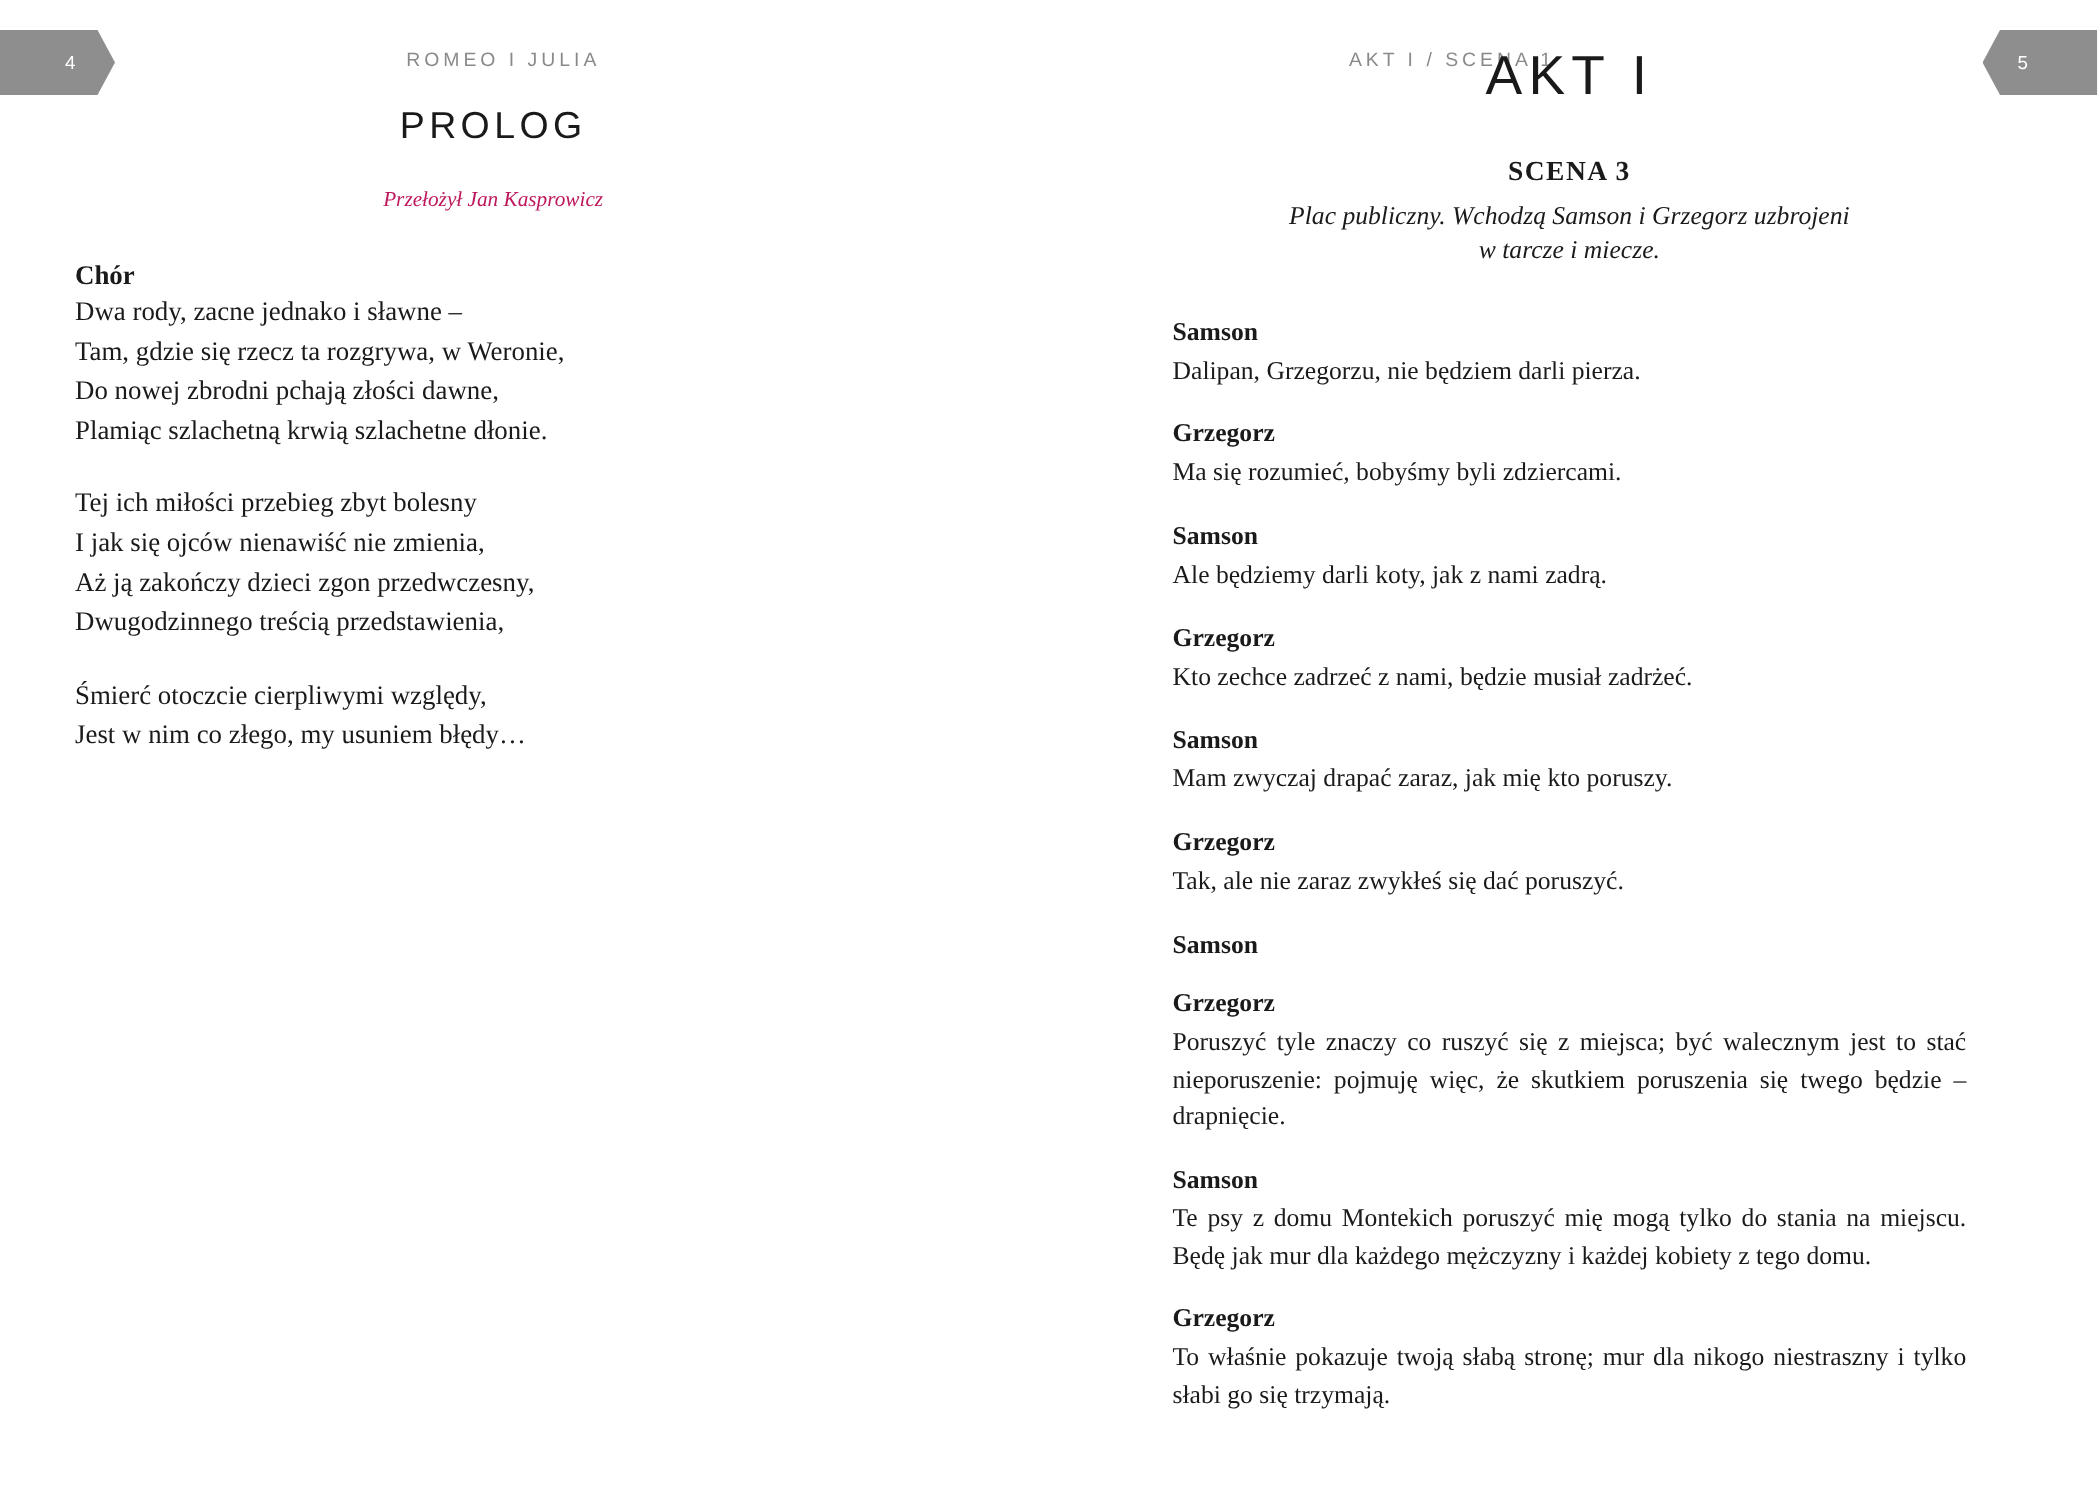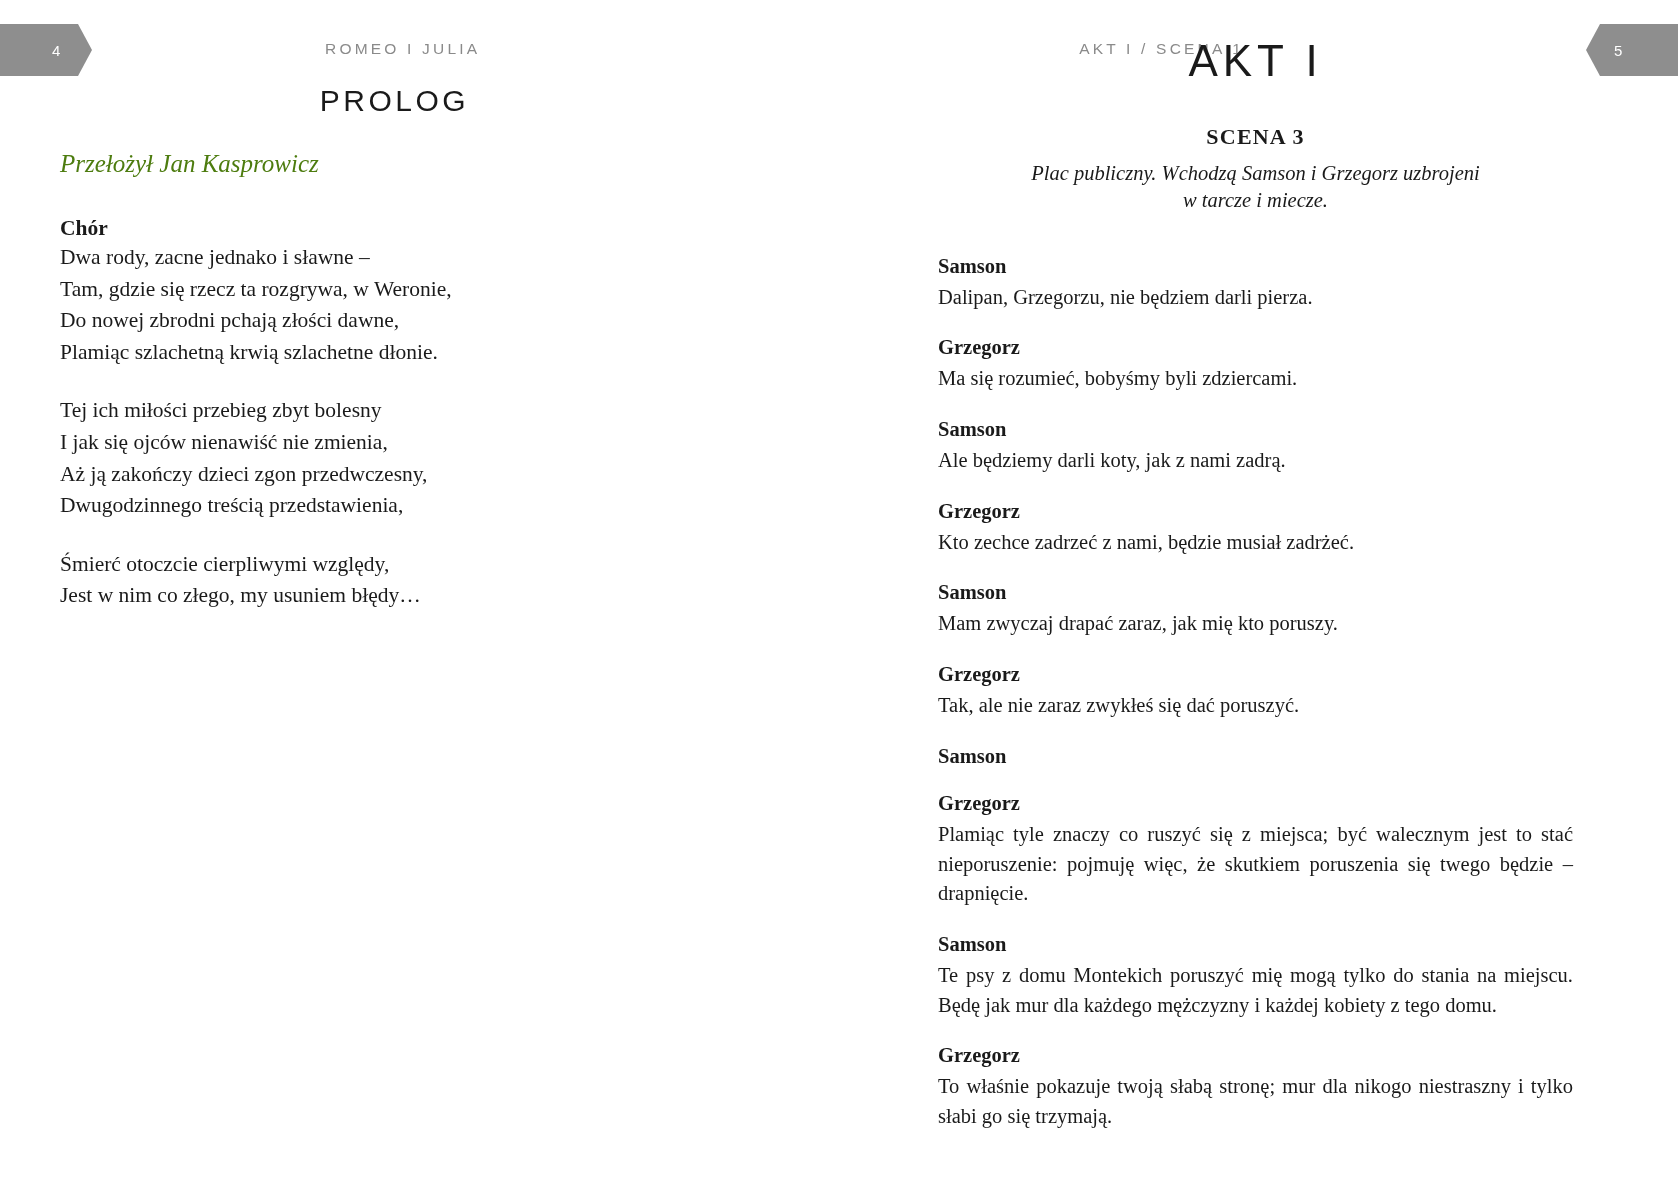--- a/index.html
+++ b/index.html
@@ -98,24 +98,24 @@
     font-family: "Liberation Sans", sans-serif;
     font-weight: 400;
     font-size: 30px;
     letter-spacing: 3.5px;
     text-align: center;
     color: #1a1a1a;
     margin: 0 0 32px 0;
   }
   .translator {
     font-style: italic;
-    font-size: 25px;
-    text-align: left;
+    font-size: 17px;
+    text-align: center;
     margin: 0 0 38px 0;
-    color: #4d7c0f;
+    color: #be185d;
   }
   .speaker {
     font-weight: bold;
     font-size: 21.5px;
     margin: 0 0 1px 0;
   }
   .verse-stanza {
     font-size: 21.5px;
     line-height: 1.47;
     margin: 0 0 27px 0;
@@ -224,21 +224,21 @@
         </div>
         <div class="dialogue-block">
           <p class="dlg-speaker">Grzegorz</p>
           <p class="dlg-line">Tak, ale nie zaraz zwykłeś się dać poruszyć.</p>
         </div>
         <div class="dialogue-block">
           <p class="dlg-speaker">Samson</p>
         </div>
         <div class="dialogue-block">
           <p class="dlg-speaker">Grzegorz</p>
-          <p class="dlg-line">Plamiąc tyle znaczy co ruszyć się z miejsca; być walecznym jest to stać nieporuszenie: pojmuję więc, że skutkiem poruszenia się twego będzie – drapnięcie.</p>
+          <p class="dlg-line">Poruszyć tyle znaczy co ruszyć się z miejsca; być walecznym jest to stać nieporuszenie: pojmuję więc, że skutkiem poruszenia się twego będzie – drapnięcie.</p>
         </div>
         <div class="dialogue-block">
           <p class="dlg-speaker">Samson</p>
           <p class="dlg-line">Te psy z domu Montekich poruszyć mię mogą tylko do stania na miejscu. Będę jak mur dla każdego mężczyzny i każdej kobiety z tego domu.</p>
         </div>
         <div class="dialogue-block">
           <p class="dlg-speaker">Grzegorz</p>
           <p class="dlg-line">To właśnie pokazuje twoją słabą stronę; mur dla nikogo niestraszny i tylko słabi go się trzymają.</p>
         </div>
       </div>

